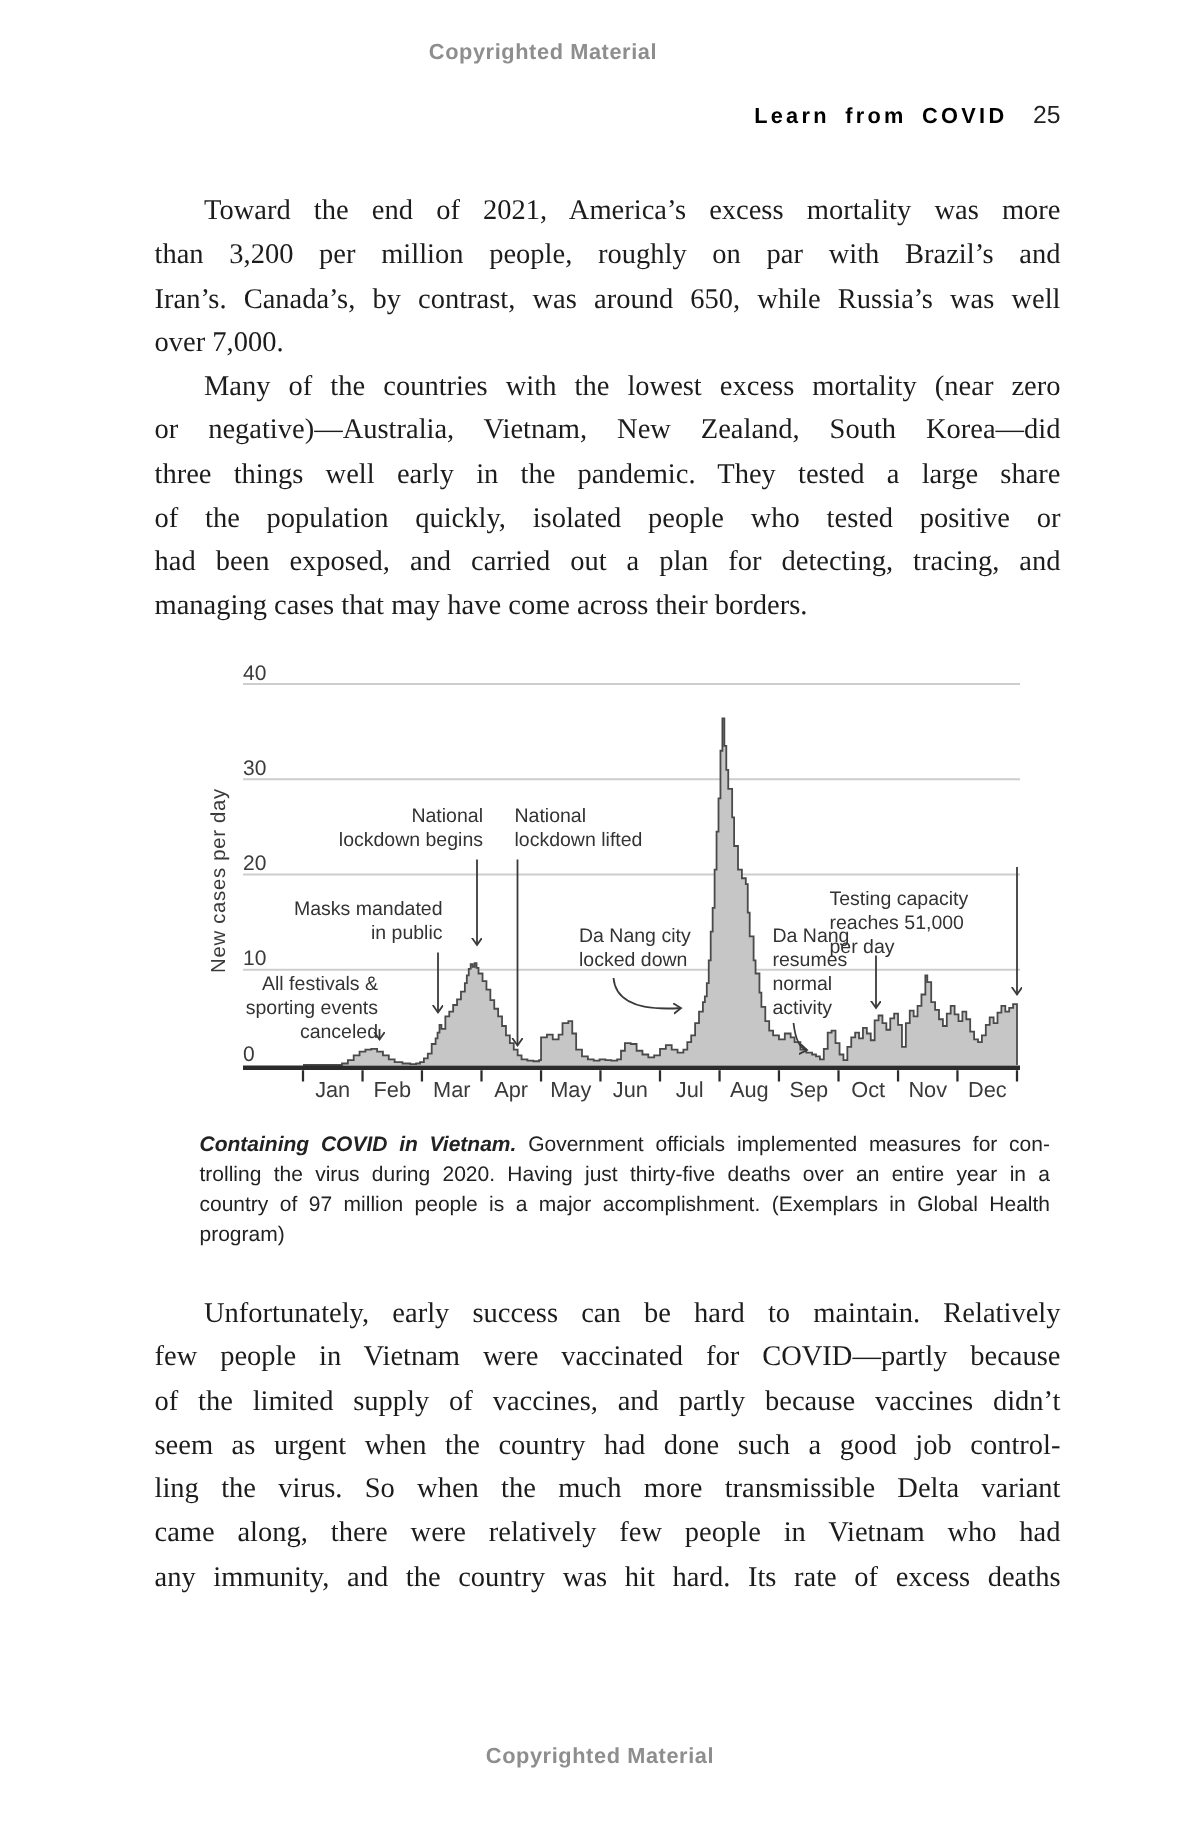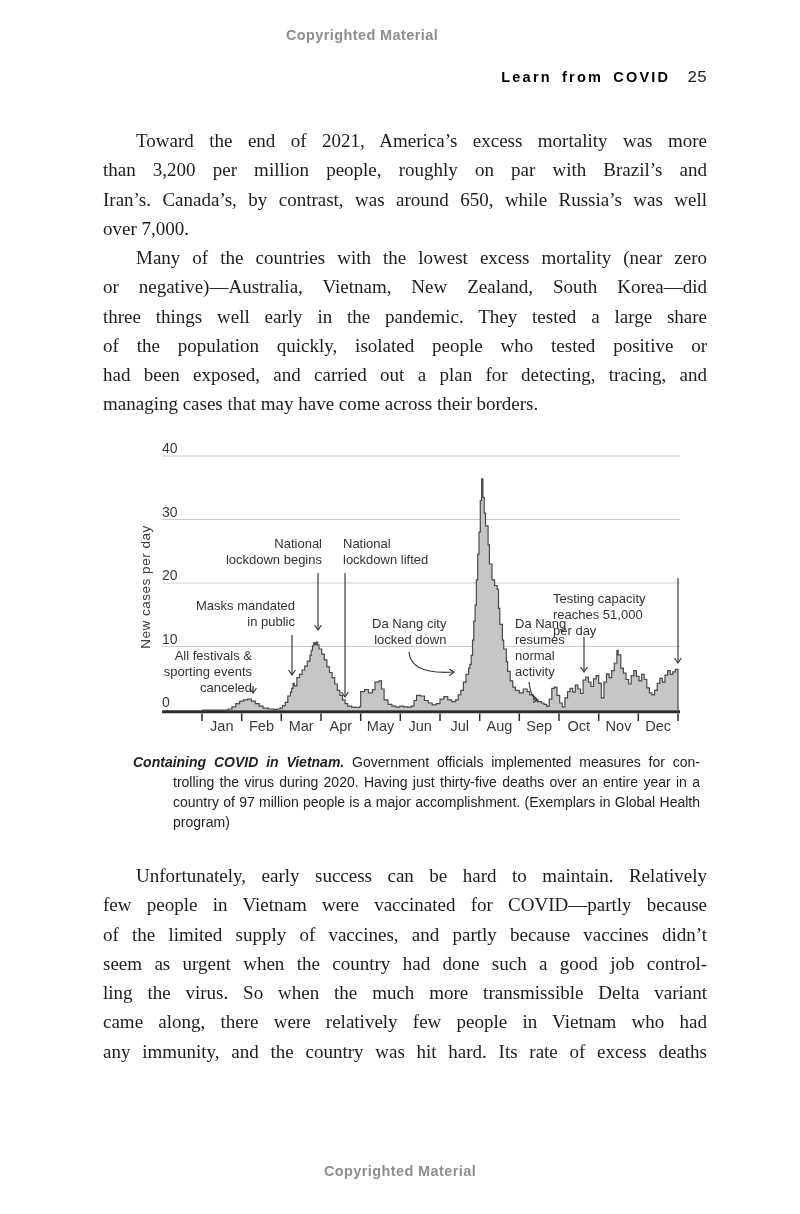--- a/index.html
+++ b/index.html
@@ -28,21 +28,21 @@
   .runhead{
     position:absolute;top:68px;left:103px;width:604px;
     text-align:right;white-space:nowrap;
   }
   .runhead .rh-title{
     font-family:"Liberation Sans","DejaVu Sans",sans-serif;
     font-weight:bold;font-size:14.5px;color:#000000;
     letter-spacing:2.2px;word-spacing:4px;
   }
   .runhead .rh-page{
-    font-family:Liberation Mono, monospace;
+    font-family:Liberation Sans, sans-serif;
     font-size:16.5px;color:#222;padding-left:17px;letter-spacing:0;
   }
 
   
   .para{position:absolute;left:103px;width:604px;font-size:19px;line-height:29.3px;}
   .para .ln{text-align:justify;text-align-last:justify;}
   .para .ln:last-child{text-align-last:left;}
   .para.cont .ln:last-child{text-align-last:justify;}
   .para .ln:first-child{text-indent:33px;margin-top:16px;}
   .p1{top:110px;}
@@ -53,31 +53,31 @@
   .figure{position:absolute;left:133px;top:437px;width:567px;height:308px;}
   .figure svg{position:absolute;left:0;top:0;}
   .tick-label{font:14px "Liberation Sans","DejaVu Sans",sans-serif;fill:#3a3a3a;}
   .month-label{font:14.5px "Liberation Sans","DejaVu Sans",sans-serif;fill:#3a3a3a;}
   .ytitle{font:13.5px "Liberation Sans","DejaVu Sans",sans-serif;fill:#3a3a3a;letter-spacing:.5px;}
   .ann{
     position:absolute;font-family:"Liberation Sans","DejaVu Sans",sans-serif;
     font-size:13px;line-height:16px;color:#333;white-space:nowrap;
   }
   .ann-r{text-align:right;}
-  .ann-c{text-align:right;}
+  .ann-c{text-align:left;margin-left:14px;}
 
   
   .caption{
     position:absolute;left:133px;top:752px;width:567px;
     font-family:"Liberation Sans","DejaVu Sans",sans-serif;
     font-size:14px;line-height:20px;color:#222;
   }
   .caption .cap-l1{text-align:justify;text-align-last:justify;}
   .caption .cap-lead{font-weight:bold;font-style:italic;}
-  .caption .cap-rest .ln{text-align:justify;text-align-last:justify;margin-left:40px;}
+  .caption .cap-rest .ln{text-align:justify;text-align-last:justify;}
   .caption .cap-rest .ln:last-child{text-align-last:left;}
 </style>
 </head>
 <body>
 
 <div class="page">
 
   <div class="copy-top">Copyrighted Material</div>
 
   <div class="runhead">

